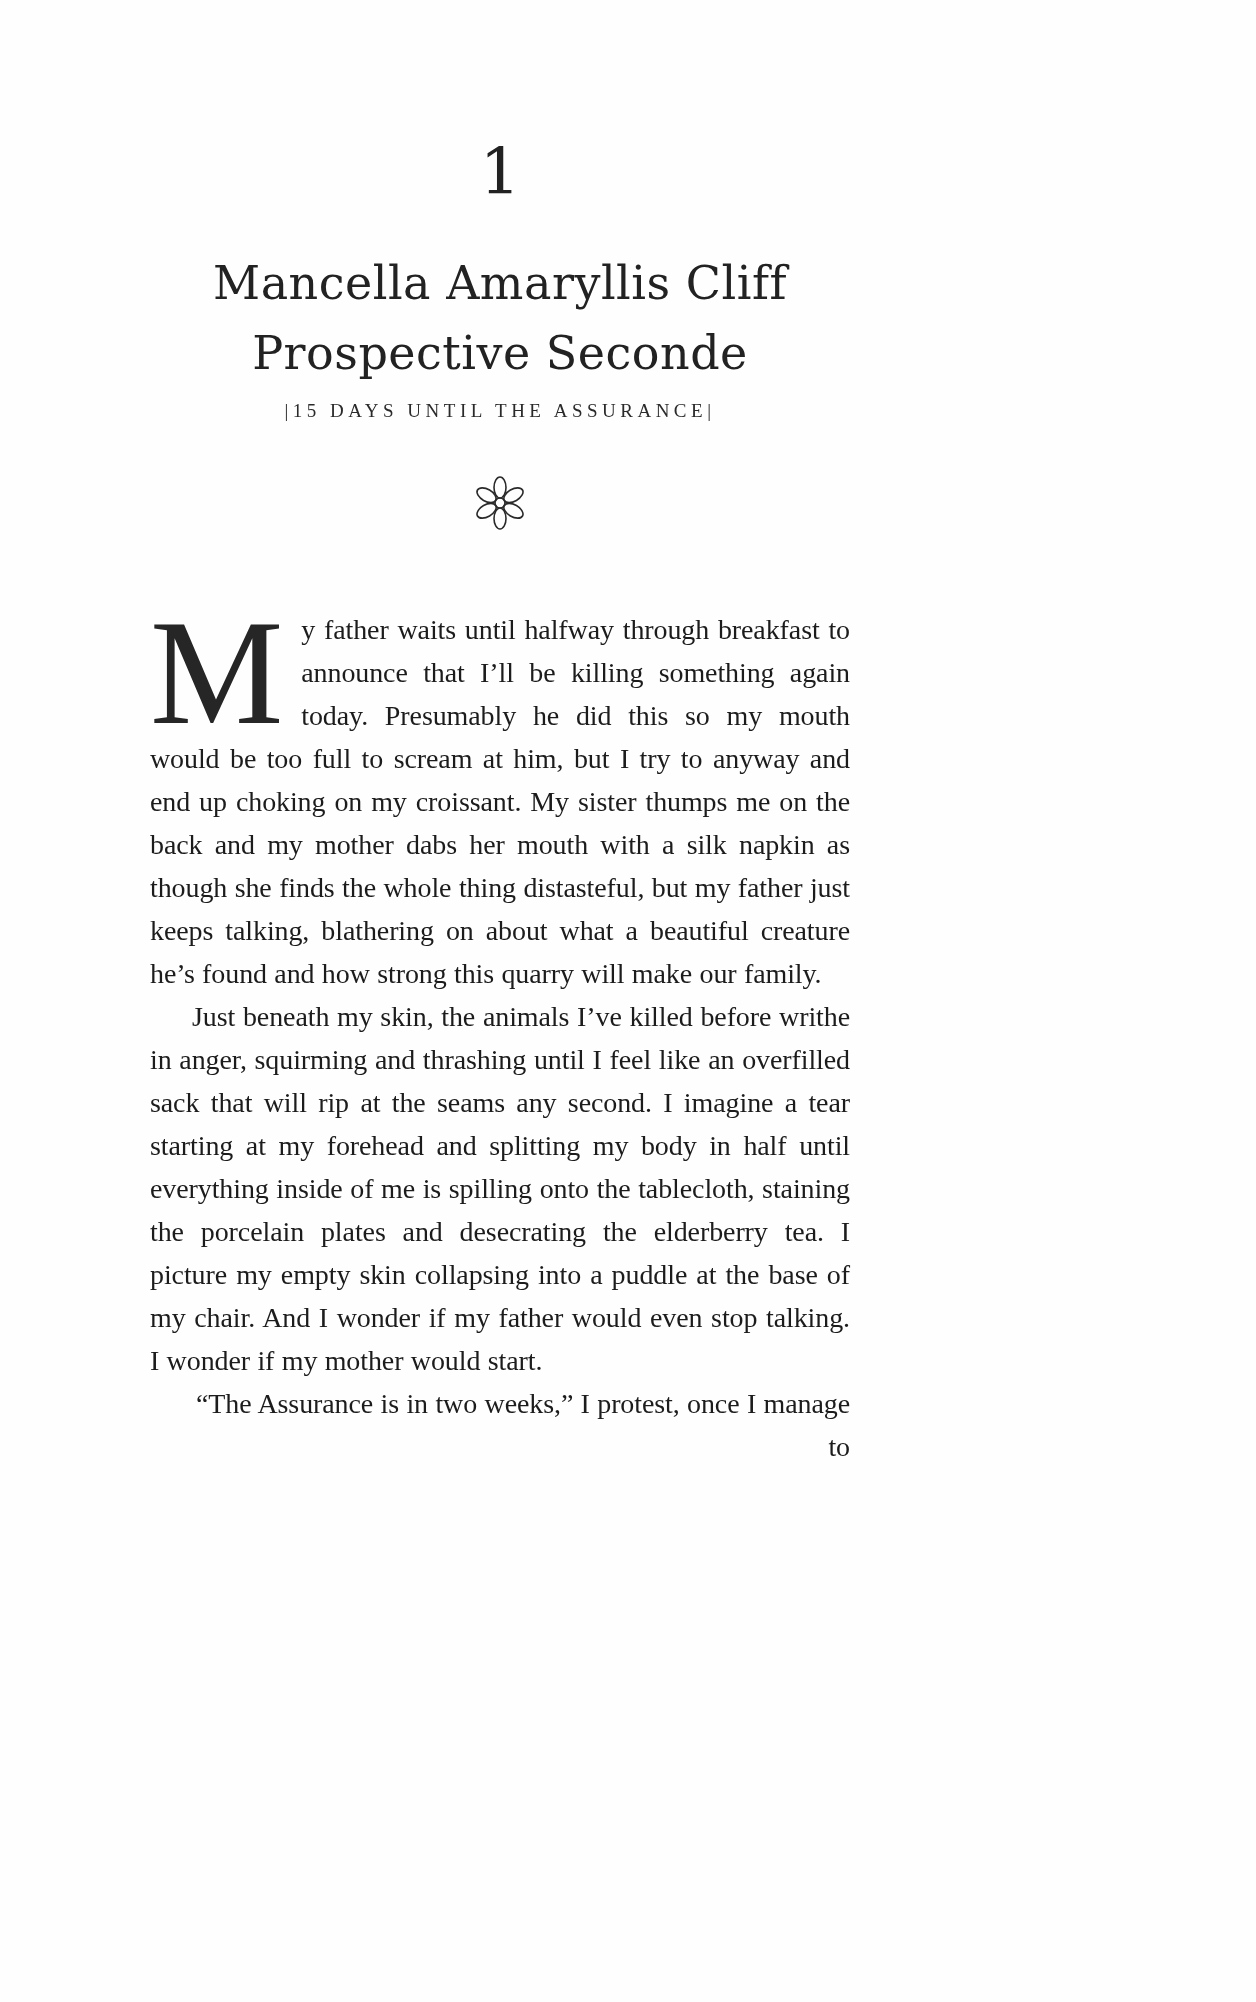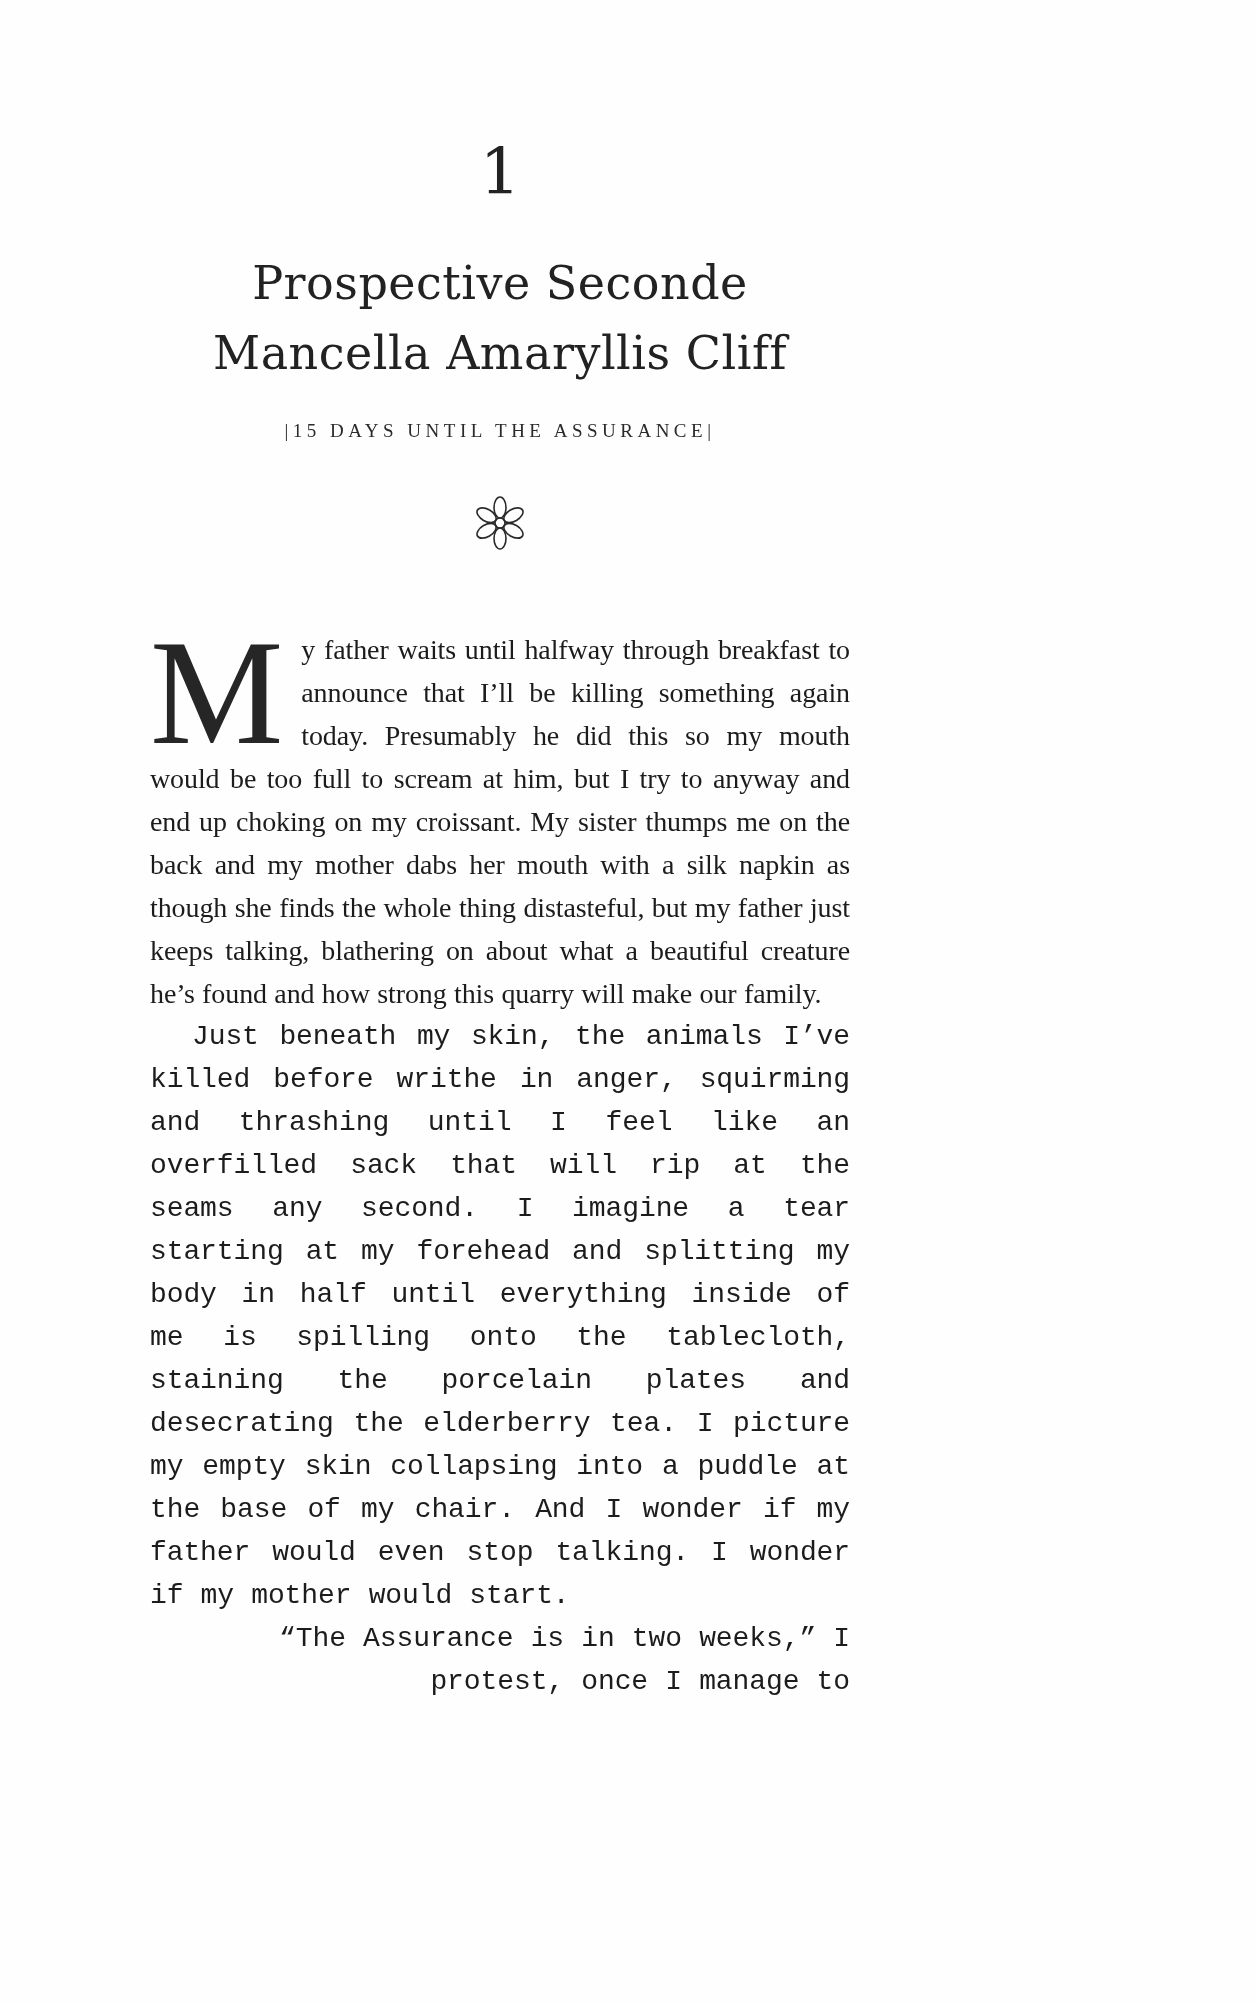--- a/index.html
+++ b/index.html
@@ -37,21 +37,21 @@
     font-weight: normal;
     font-size: 46px;
     line-height: 70px;
     letter-spacing: 0.5px;
     color: #222222;
   }
   .chapter-title .title-line {
     display: block;
   }
   .subtitle {
-    margin-top: 32px;
+    margin-top: 12px;
     text-align: center;
     font-family: "Liberation Serif", "DejaVu Serif", serif;
     font-size: 19px;
     letter-spacing: 4.5px;
     color: #2a2a2a;
   }
   .ornament {
     margin-top: 52px;
     text-align: center;
   }
@@ -65,21 +65,20 @@
   .para {
     margin: 0;
     font-size: 28px;
     line-height: 43px;
     letter-spacing: -0.1px;
     word-spacing: 0.5px;
     color: #1c1c1c;
   }
   .para.indent {
     text-indent: 42px;
-    font-family: Liberation Mono, monospace;
   }
   .drop-cap {
     float: left;
     font-family: "Liberation Serif", "DejaVu Serif", serif;
     font-size: 150px;
     line-height: 112px;
     padding: 8px 18px 0 0;
     color: #262626;
   }
   .para.last {
@@ -88,22 +87,22 @@
 </style>
 </head>
 <body>
 
 <div class="page">
   <div class="content-column">
 
     <div class="chapter-number">1</div>
 
     <h1 class="chapter-title">
+      <span class="title-line">Mancella Amaryllis Cliff</span>
       <span class="title-line">Prospective Seconde</span>
-      <span class="title-line">Mancella Amaryllis Cliff</span>
     </h1>
 
     <div class="subtitle">|15 DAYS UNTIL THE ASSURANCE|</div>
 
     <div class="ornament">
       <svg width="58" height="58" viewBox="0 0 58 58" aria-hidden="true">
         <g fill="none" stroke="#2a2a2a" stroke-width="1.6">
           <circle cx="29" cy="29" r="5"></circle>
           <ellipse cx="29" cy="13.5" rx="6" ry="10.5"></ellipse>
           <ellipse cx="29" cy="13.5" rx="6" ry="10.5" transform="rotate(60 29 29)"></ellipse>

